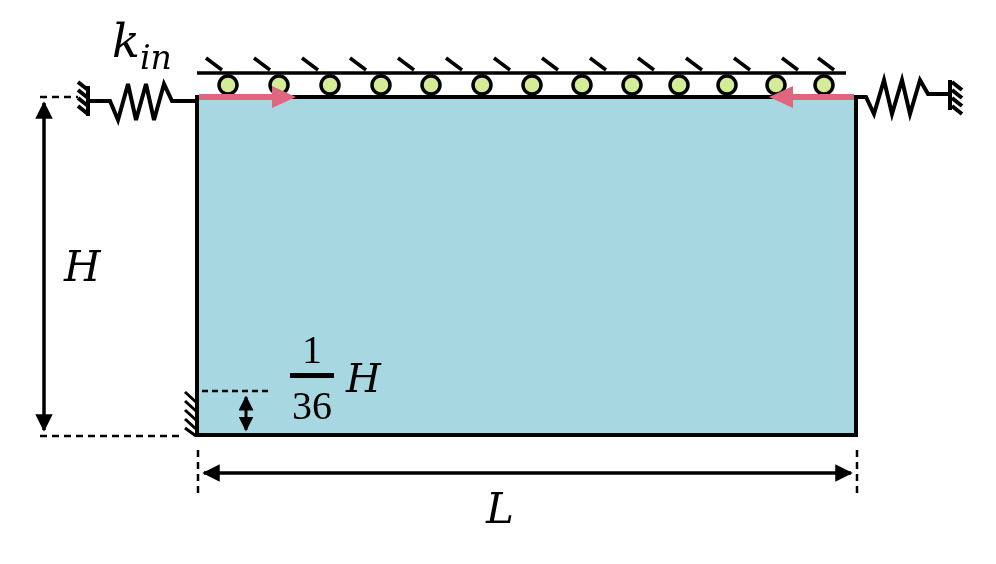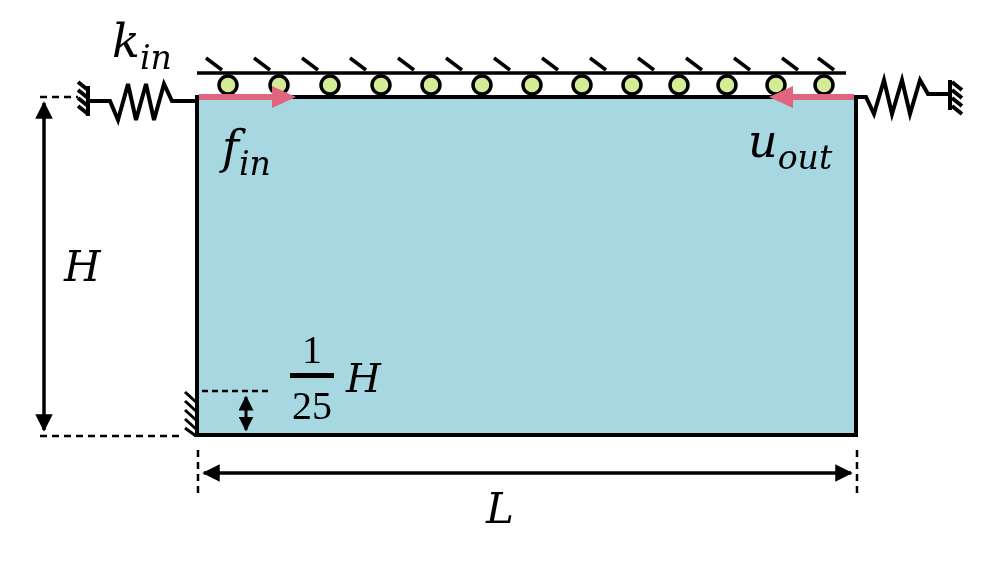--- a/index.html
+++ b/index.html
@@ -79,26 +79,20 @@
     <g stroke="#000">
       <line x1="198" y1="450" x2="198" y2="495" stroke-width="2.5" stroke-dasharray="7,5"></line>
       <line x1="857" y1="450" x2="857" y2="495" stroke-width="2.5" stroke-dasharray="7,5"></line>
       <line x1="204" y1="473" x2="851" y2="473" stroke-width="3.5" marker-start="url(#ah)" marker-end="url(#ah)"></line>
     </g>
   </svg>
 
   <div class="lbl" style="left:112px; top:18px; font-size:46px;">
     <span>k</span><span class="sub">in</span>
   </div>
-  <div class="lbl" style="left:222px; top:124px; font-size:46px;">
-    <span>f</span><span class="sub">in</span>
-  </div>
-  <div class="lbl" style="left:748px; top:118px; font-size:46px;">
-    <span>u</span><span class="sub">out</span>
-  </div>
   <div class="lbl" style="left:64px; top:246px; font-size:42px;">H</div>
   <div class="lbl" style="left:486px; top:488px; font-size:42px;">L</div>
 
   <div class="frac" style="left:288px; top:330px; width:48px; font-size:40px;">1</div>
   <div style="position:absolute; left:290px; top:373px; width:44px; height:5px; background:#000;"></div>
-  <div class="frac" style="left:284px; top:386px; width:56px; font-size:40px;">25</div>
+  <div class="frac" style="left:284px; top:386px; width:56px; font-size:40px;">36</div>
   <div class="lbl" style="left:346px; top:358px; font-size:40px;">H</div>
 </div>
 
 </body></html>

